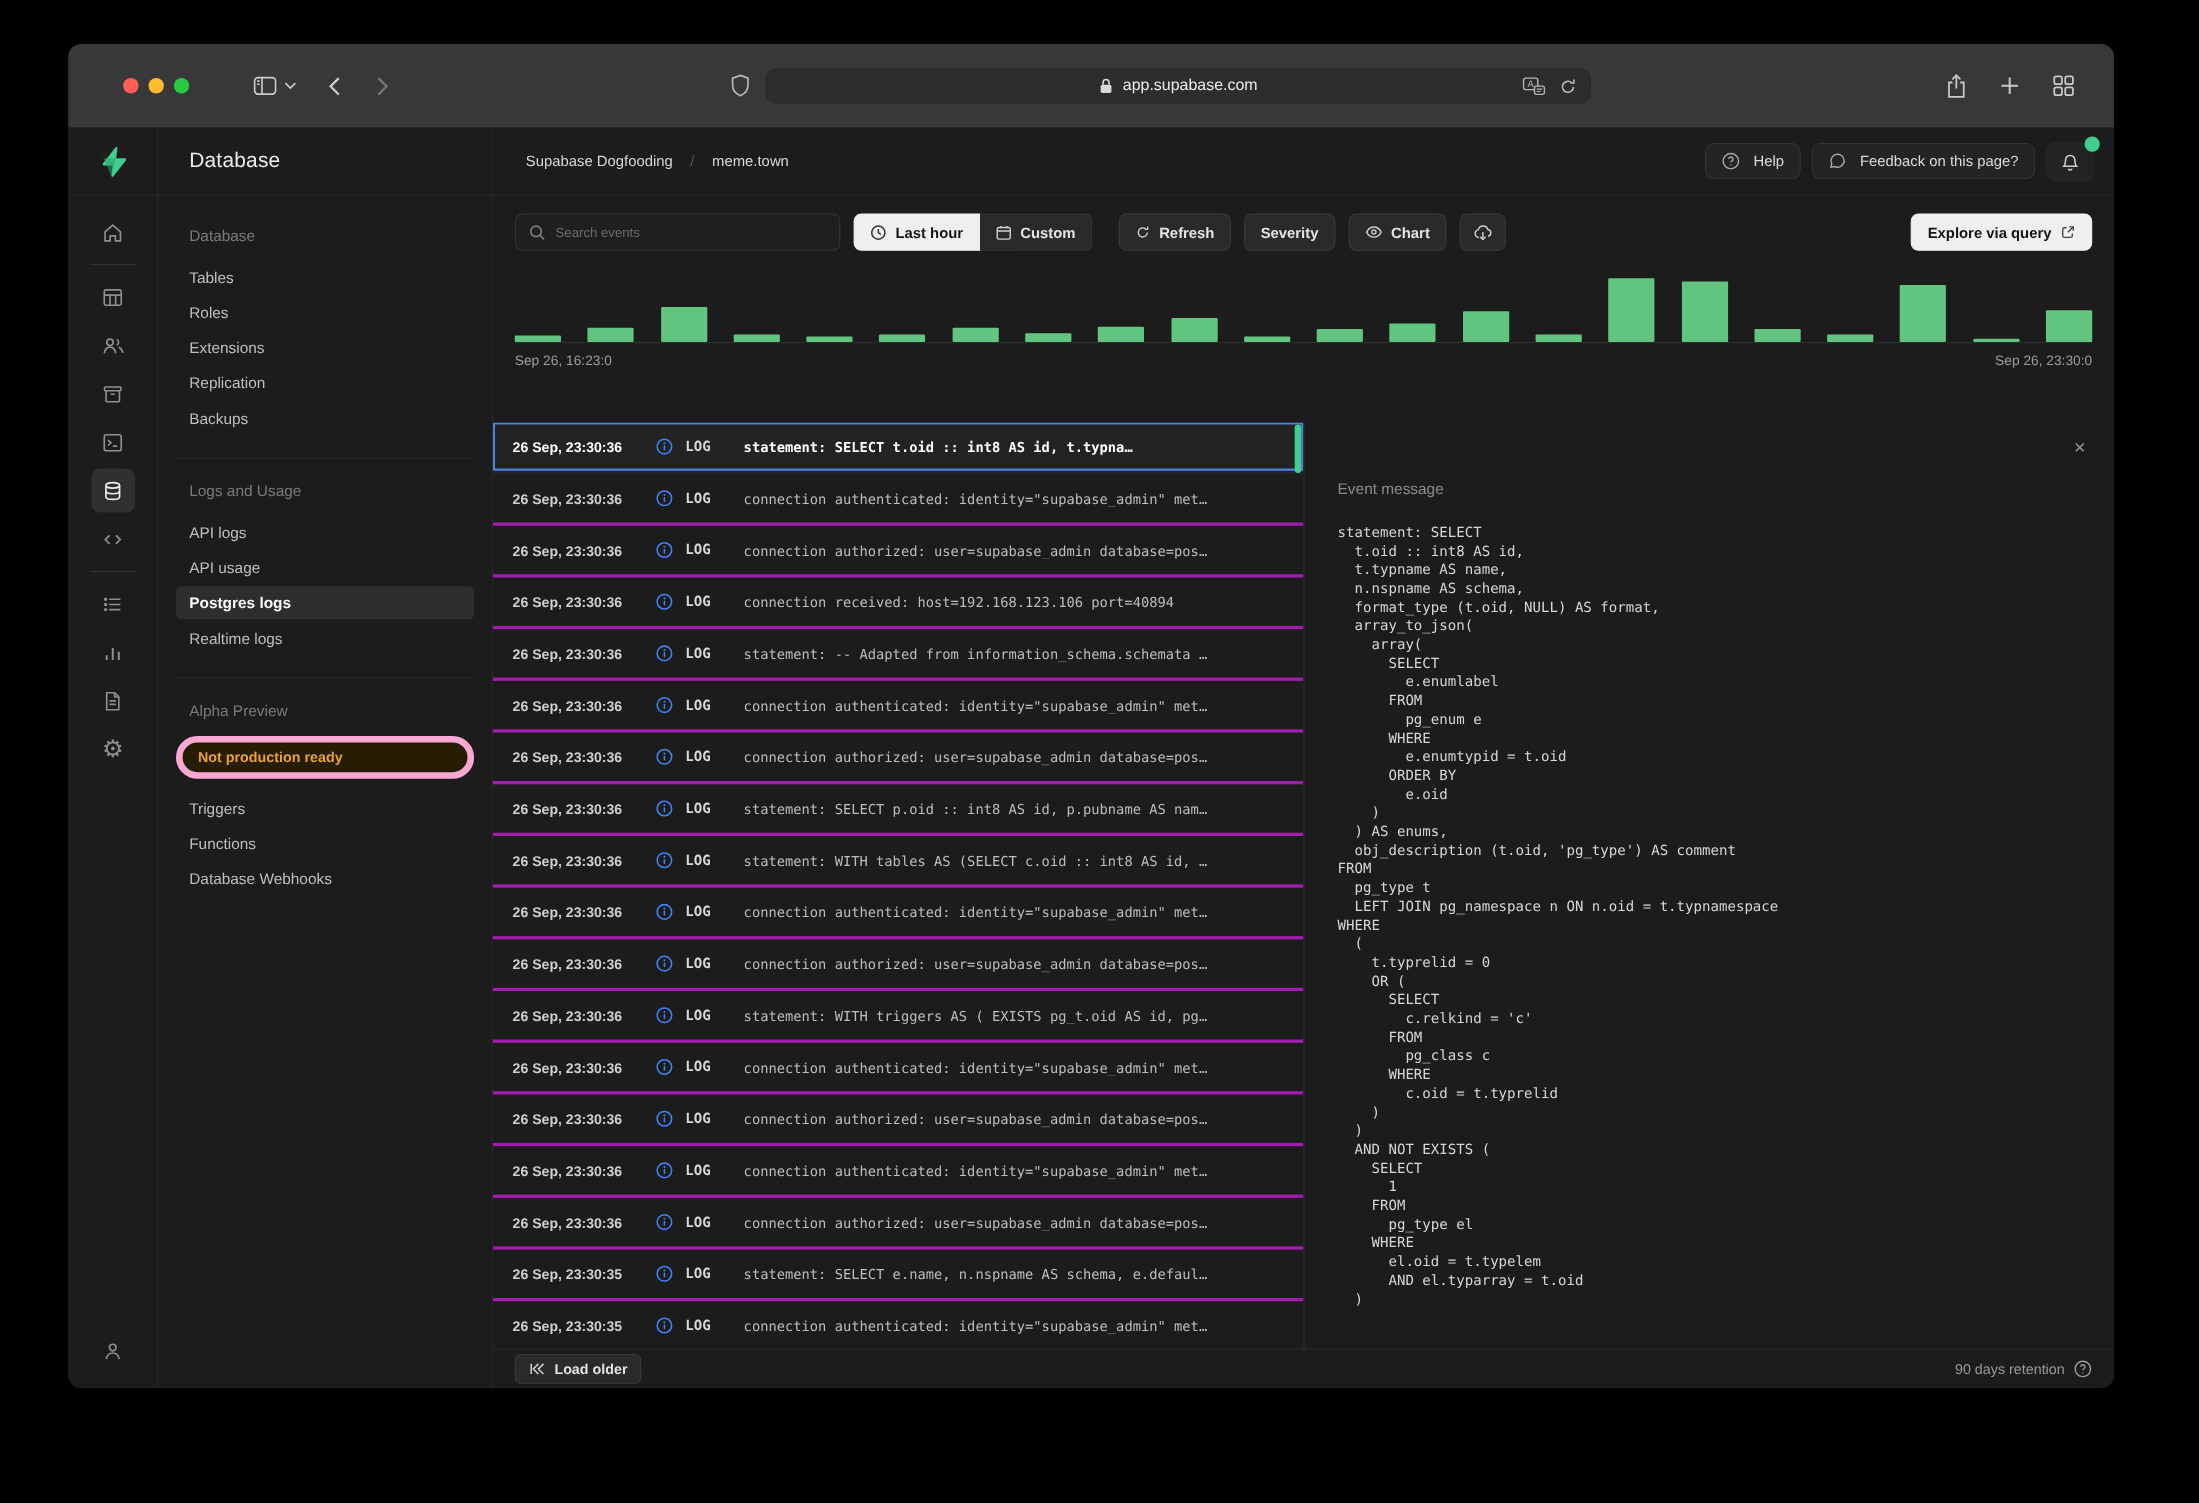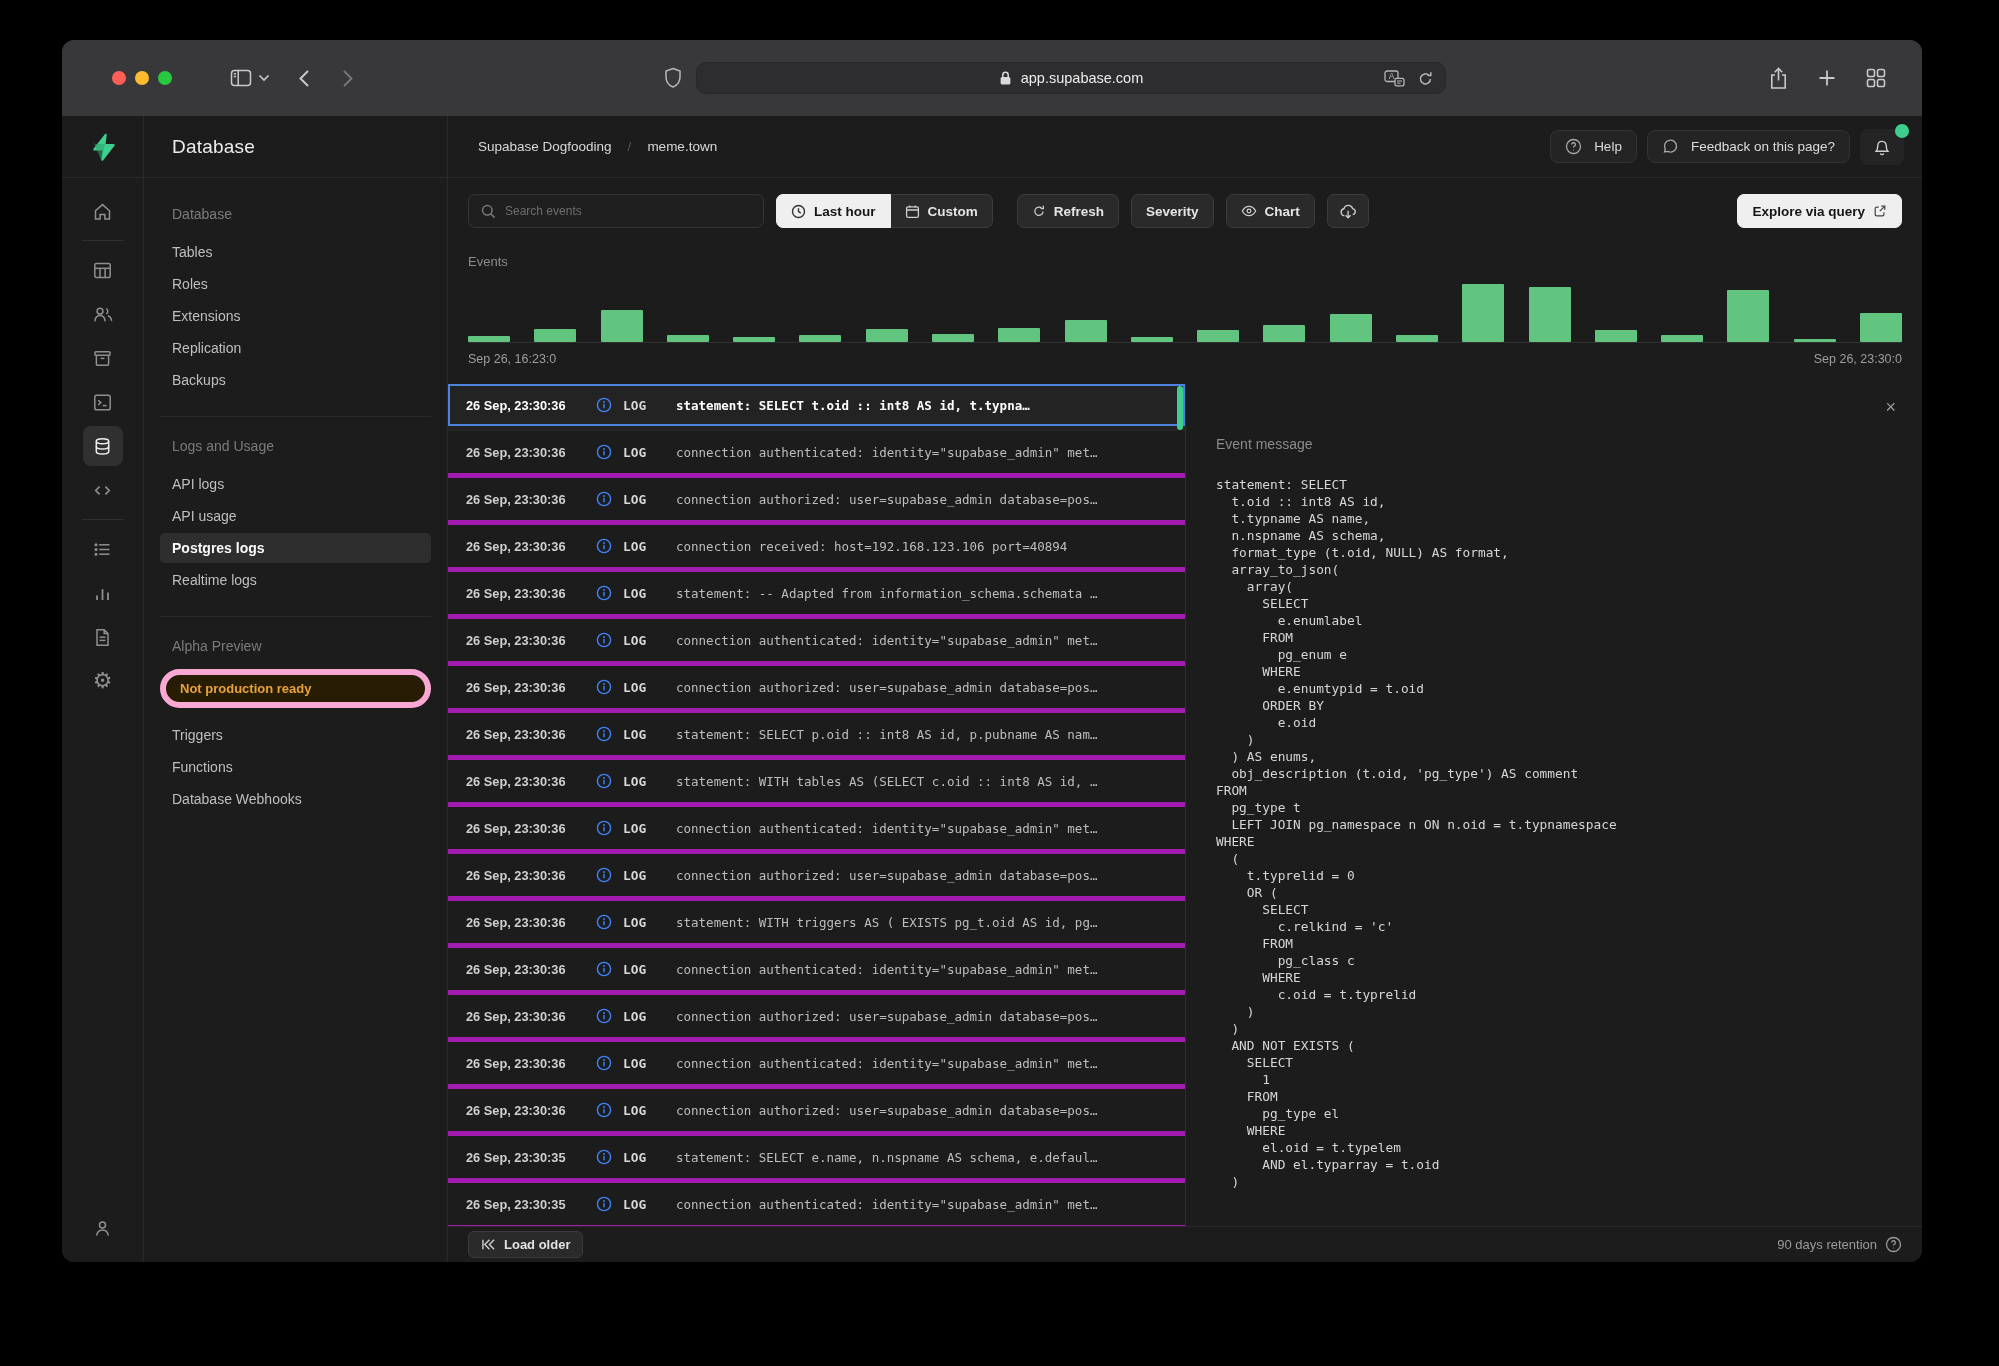--- a/index.html
+++ b/index.html
@@ -95,21 +95,21 @@
   .bars { height:60px; display:flex; align-items:flex-end; justify-content:space-between;
     border-bottom:1px solid #313131; }
   .bar { width:42px; border-radius:1px; cursor:pointer; }
   .axis { display:flex; justify-content:space-between; color:#9d9d9d; font-size:12.5px;
     padding-top:9px; }
 
   
   .log-split { flex:1; display:flex; min-height:0; }
   .log-list { flex:1 1 50%; min-width:0; position:relative; overflow:hidden; }
   .log-row { height:47px; display:flex; align-items:center; padding:0 40px 0 18px;
-    border-bottom:5px solid #a21caf; cursor:pointer; }
+    border-bottom:3px solid #a21caf; cursor:pointer; }
   .log-row .ts { width:130px; flex-shrink:0; color:#cfcfcf; font-weight:600; font-size:12.8px; }
   .log-row .info-ic { width:27px; flex-shrink:0; display:flex; align-items:center; }
   .log-row .sev { width:53px; flex-shrink:0; color:#d8d8d8; font-weight:700; font-size:12.8px;
     font-family:"DejaVu Sans Mono",monospace; }
   .log-row .msg { flex:1; font-family:"DejaVu Sans Mono",monospace; font-size:12.5px;
     color:#bdbdbd; white-space:pre; overflow:hidden; }
   .log-row.selected { box-shadow:inset 0 0 0 2px #4c82e0; background:#232323;
     border-bottom-color:transparent; }
   .log-row.selected .msg { color:#fff; font-weight:700; }
   .log-row.selected .ts { color:#fff; }
@@ -457,21 +457,20 @@
               <svg width="14" height="14" viewBox="0 0 16 16" fill="none" stroke="#444" stroke-width="1.4">
                   <path d="M6.5 3.5H4.3A1.8 1.8 0 0 0 2.5 5.3v6.4a1.8 1.8 0 0 0 1.8 1.8h6.4a1.8 1.8 0 0 0 1.8-1.8V9.5"></path>
                   <path d="M9.5 2.5h4v4"></path>
                   <path d="M13.3 2.7 7.8 8.2"></path>
                 </svg>
             </span>
           </div>
         </div>
 
         <div class="chart-block">
-          <div class="chart-title">Events</div>
           <div class="bars">
               <div class="bar" style="height: 5.8px; background: rgb(98, 197, 127);"></div>
               <div class="bar" style="height: 12.76px; background: rgb(98, 197, 127);"></div>
               <div class="bar" style="height: 31.9px; background: rgb(98, 197, 127);"></div>
               <div class="bar" style="height: 6.96px; background: rgb(98, 197, 127);"></div>
               <div class="bar" style="height: 4.64px; background: rgb(98, 197, 127);"></div>
               <div class="bar" style="height: 6.96px; background: rgb(98, 197, 127);"></div>
               <div class="bar" style="height: 13.34px; background: rgb(98, 197, 127);"></div>
               <div class="bar" style="height: 8.12px; background: rgb(98, 197, 127);"></div>
               <div class="bar" style="height: 13.92px; background: rgb(98, 197, 127);"></div>

